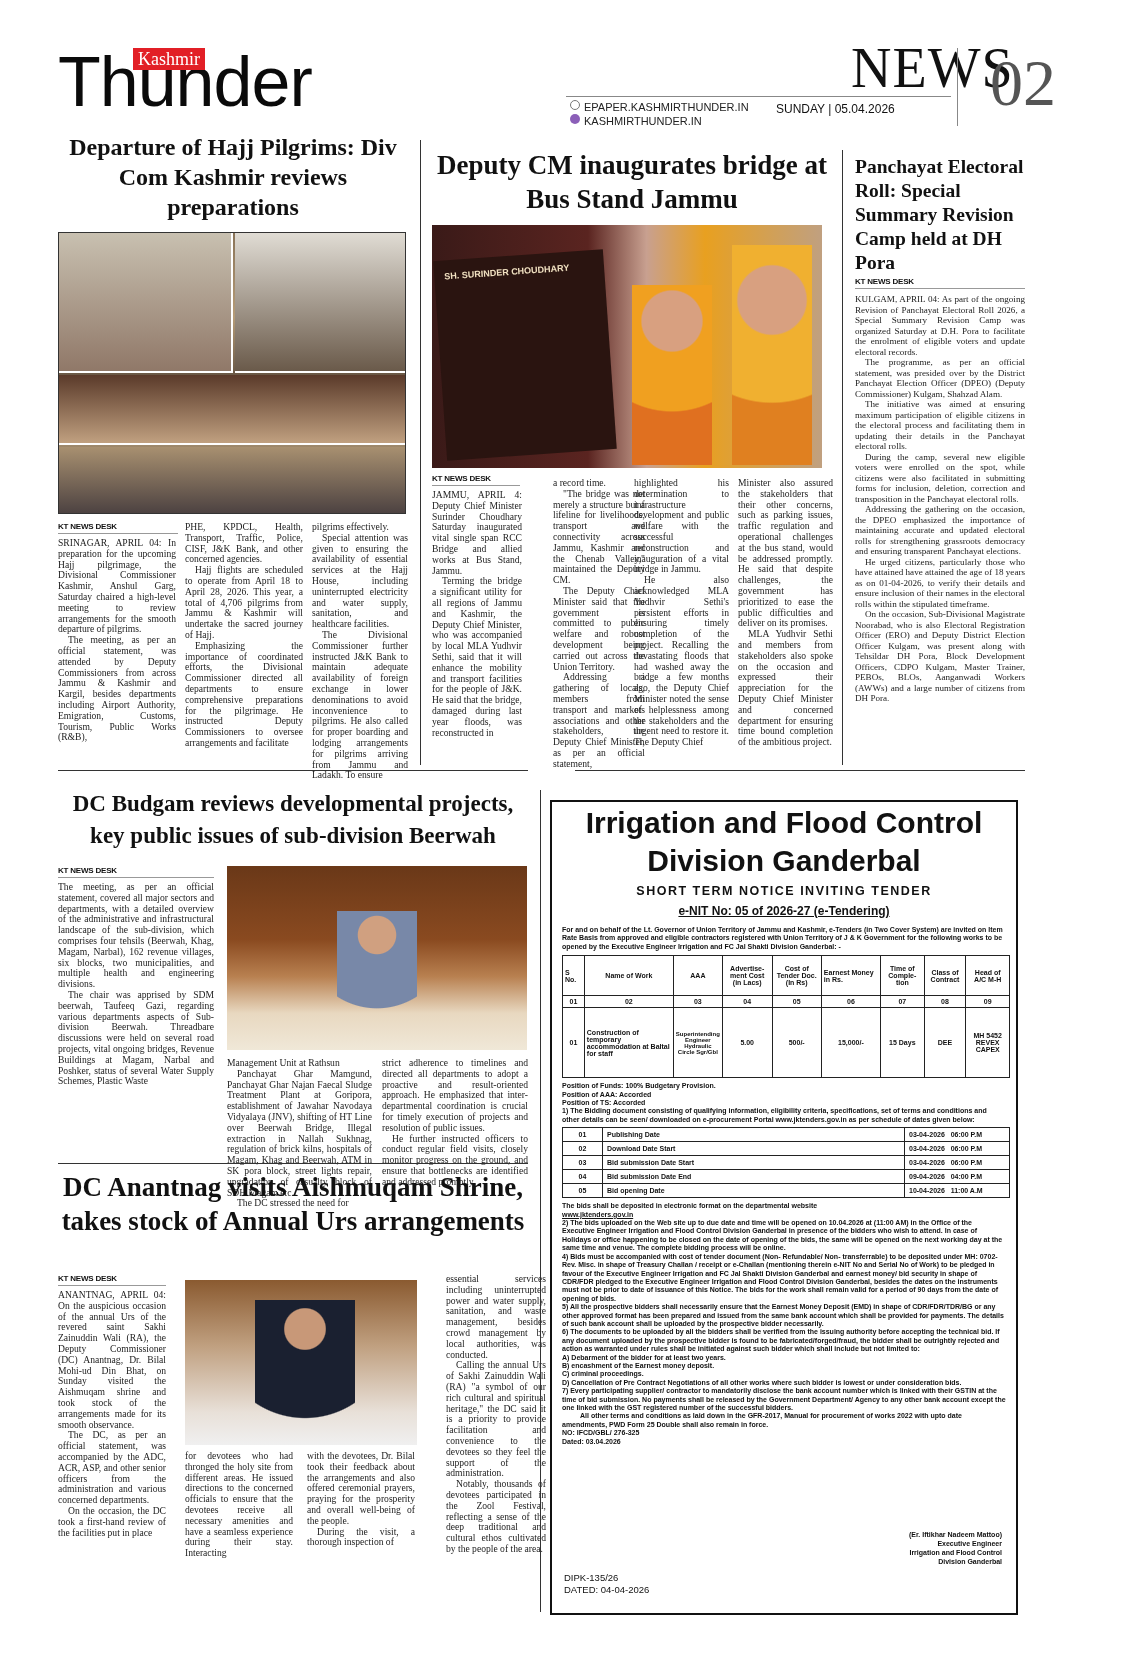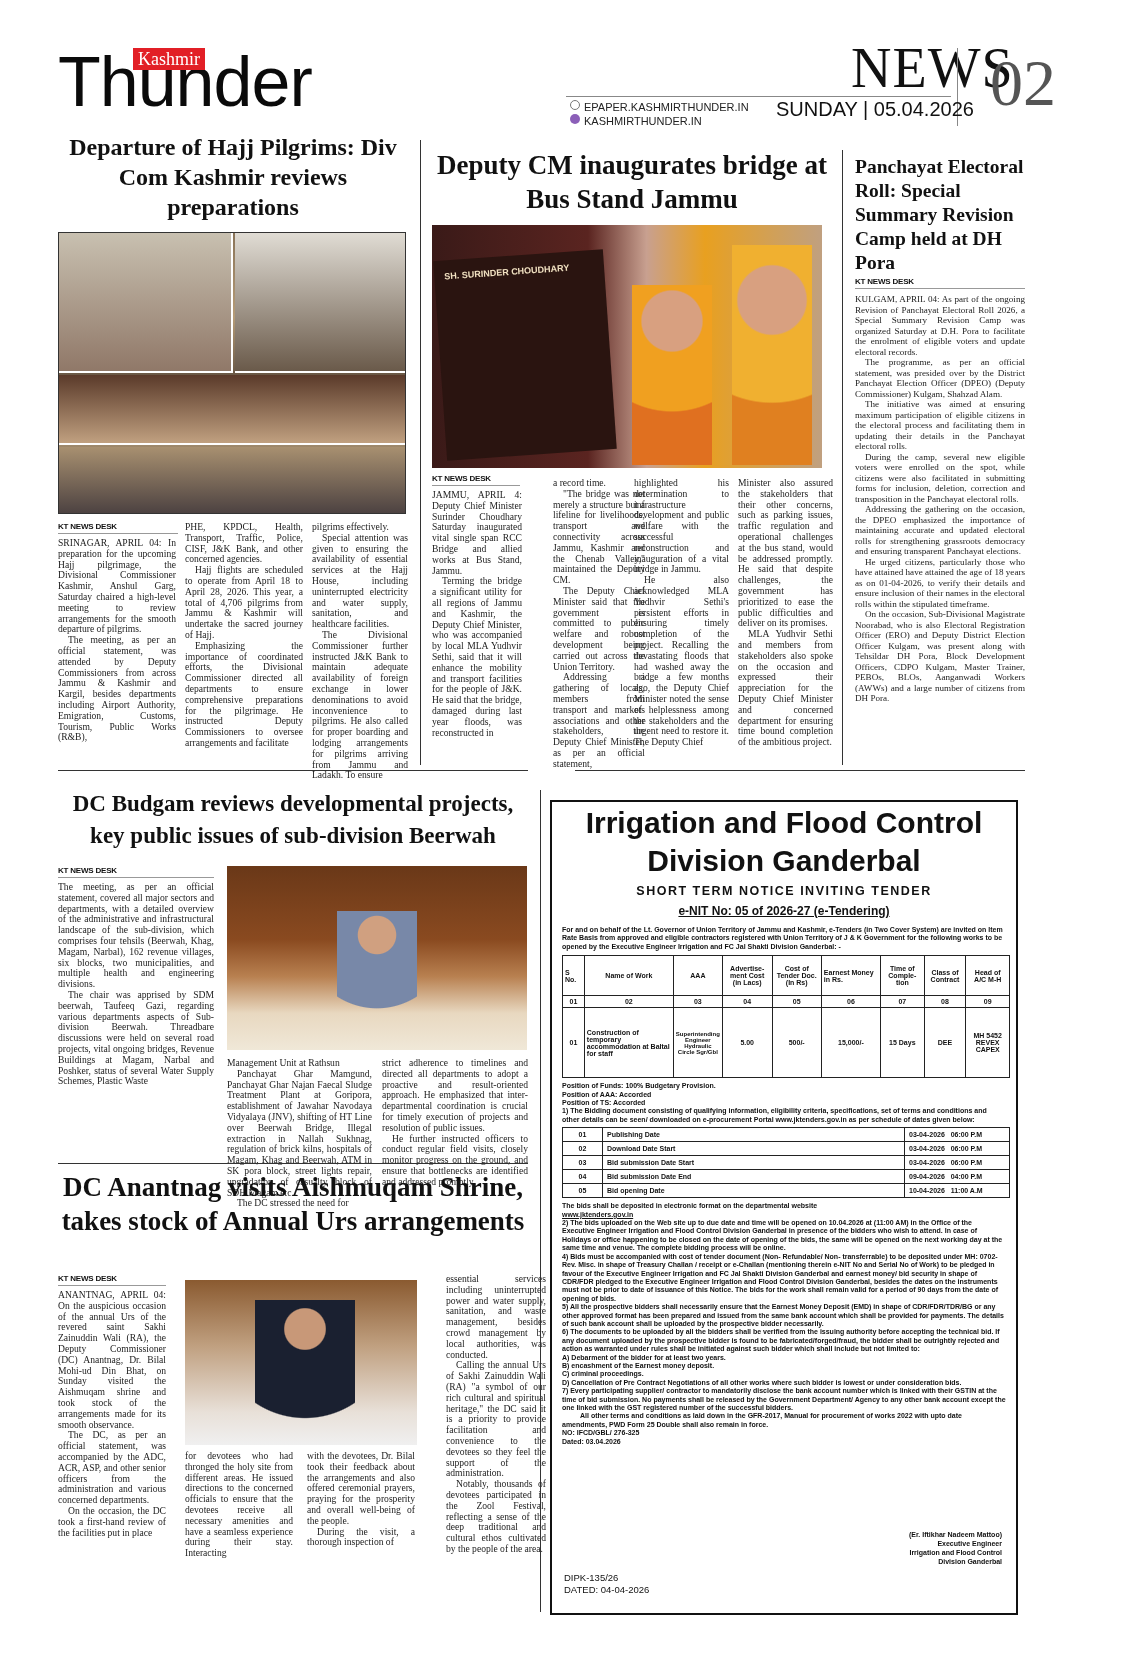--- a/index.html
+++ b/index.html
@@ -10,21 +10,21 @@
   
   .logo-kashmir { left: 133px; top: 48px; background: #e21f26; color: #fff; font-family: "Liberation Serif", serif; font-size: 18px; padding: 1px 5px; line-height: 20px; }
   .logo-thunder { left: 58px; top: 46px; font-family: Liberation Sans, sans-serif; font-size: 70px; line-height: 72px; letter-spacing: -1px; color: #0a0a0a; }
   .news-word { left: 818px; top: 40px; font-family: "Liberation Serif", serif; font-size: 56px; line-height: 56px; letter-spacing: 1px; margin-left: 33px; }
   .page-num { left: 990px; top: 50px; font-family: "Liberation Serif", serif; font-size: 66px; line-height: 66px; color: #555; }
   .mast-vline { left: 957px; top: 48px; width: 1px; height: 78px; background: #888; }
   .mast-hline { left: 566px; top: 96px; width: 385px; height: 1px; background: #888; }
   .site-links { left: 570px; top: 100px; font-family: "Liberation Sans", sans-serif; font-size: 11px; line-height: 14px; color: #222; }
   .site-links .row { display: flex; align-items: flex-start; gap: 4px; }
   .ico { display: inline-block; width: 10px; height: 10px; border-radius: 50%; }
-  .dateline { left: 776px; top: 98px; font-family: "Liberation Sans", sans-serif; font-size: 20px; line-height: 22px; }
+  .dateline { left: 776px; top: 98px; font-family: "Liberation Sans", sans-serif; font-size: 12px; line-height: 22px; }
 
   
   .hl { font-family: "Liberation Serif", serif; font-weight: bold; text-align: center; color: #111; }
   .byline { font-family: "Liberation Sans", sans-serif; font-size: 8px; font-weight: bold; border-bottom: 1px solid #999; padding-bottom: 2px; letter-spacing: -0.2px; }
   .body-text { font-family: "Liberation Serif", serif; font-size: 9.6px; line-height: 10.8px; text-align: justify; color: #222; }
   .body-text p { text-indent: 10px; }
   .body-text p:first-child { text-indent: 0; }
 
   .photo { overflow: hidden; position: absolute; }
   .vrule { position: absolute; width: 1px; background: #333; }

